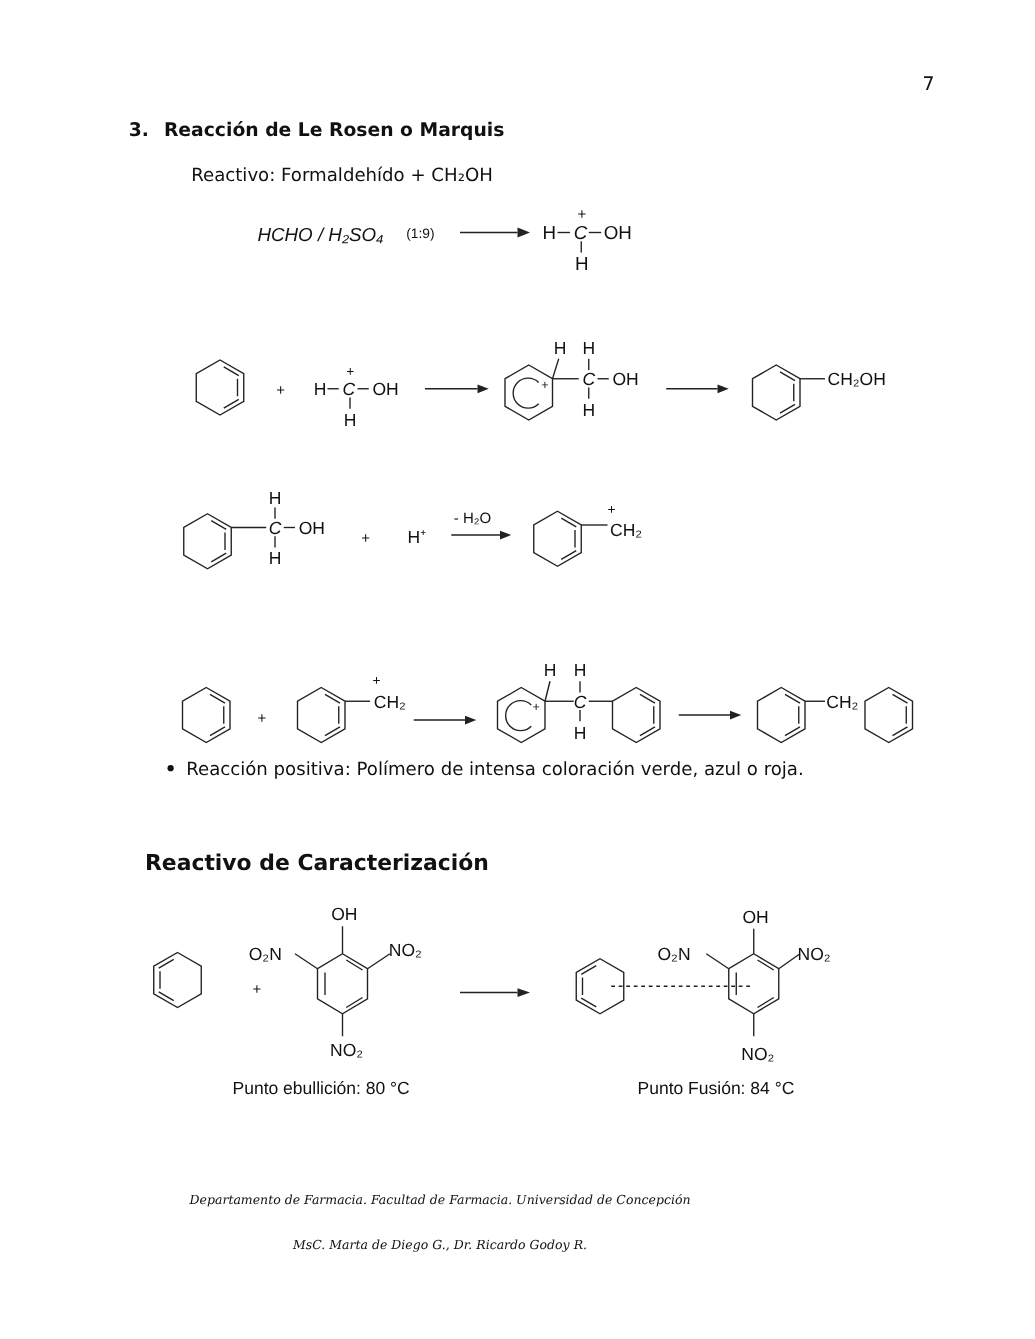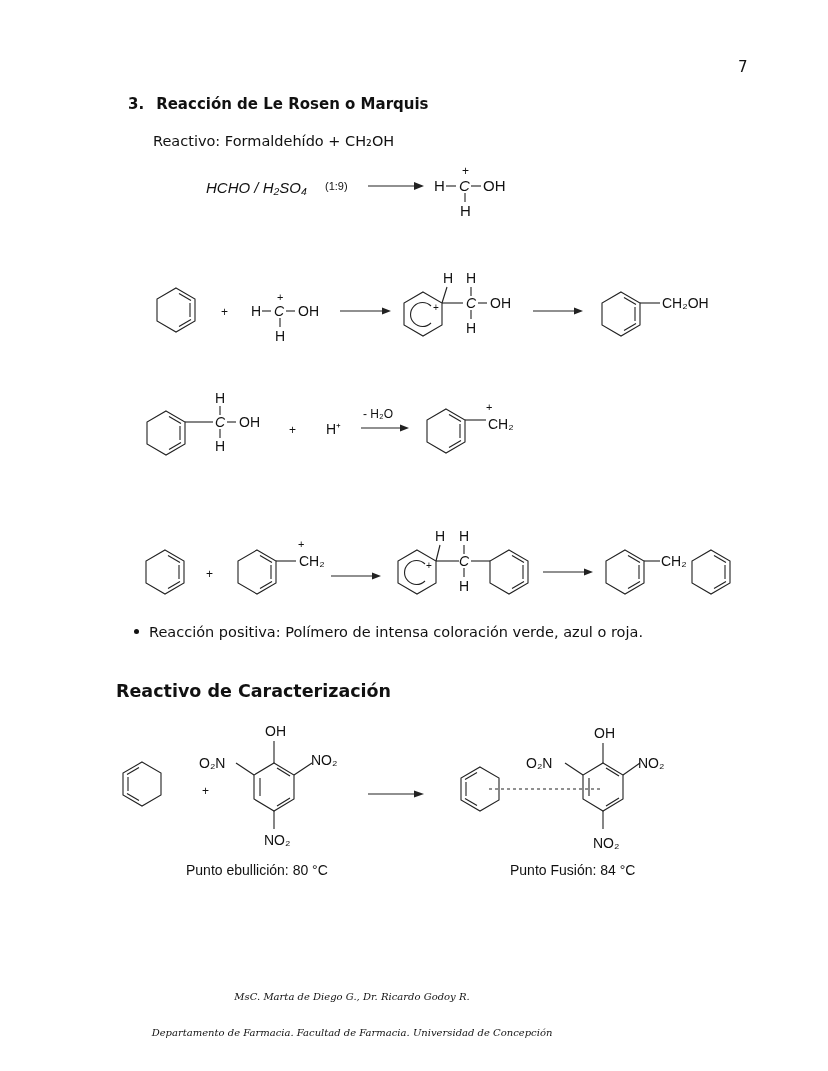--- a/index.html
+++ b/index.html
@@ -1,22 +1,22 @@
 <!DOCTYPE html>
 <html><head>
 <meta charset="utf-8">
 <style>
   html, body { margin:0; padding:0; background:#ffffff; }
   body { width:828px; height:1071px; position:relative; overflow:hidden; color:#111; font-family:"DejaVu Sans", sans-serif; }
   .abs { position:absolute; }
   .page-num { left:738px; top:58px; font-size:15px; }
-  .section-title { left:128px; top:95px; font-size:15px; font-weight:bold; }
+  .section-title { left:103px; top:95px; font-size:15px; font-weight:bold; }
   .section-title .num { margin-right:12px; }
   .reagent { left:153px; top:133px; font-size:14.5px; }
-  .bullet { left:134px; top:624px; font-size:14.5px; }
+  .bullet { left:134px; top:608px; font-size:14.5px; }
   .bullet .dot { display:inline-block; width:5px; height:5px; border-radius:50%; background:#111; margin-right:10px; vertical-align:middle; position:relative; top:-2px; }
   .h2 { left:116px; top:681px; font-size:17.5px; font-weight:bold; }
   .footer { left:0; width:704px; text-align:center; font-family:"DejaVu Serif", serif; font-style:italic; font-size:10px; line-height:13px; }
   svg text { font-family:"Liberation Sans", sans-serif; fill:#111; }
   svg .ital { font-style:italic; }
   svg line, svg polyline, svg polygon, svg path { stroke:#222; fill:none; stroke-width:1.1; }
   svg .arrowhead { fill:#222; stroke:none; }
 </style>
 </head>
 <body>
@@ -194,13 +194,13 @@
   </g>
 </svg>
 
 <div class="abs bullet">
   <span class="dot"></span><span>Reacción positiva: Polímero de intensa coloración verde, azul o roja.</span>
 </div>
 
 <div class="abs h2">Reactivo de Caracterización</div>
 
 <div class="abs footer" style="top:990px">MsC.  Marta de Diego G.,  Dr. Ricardo Godoy R.</div>
-<div class="abs footer" style="top:1026px">Departamento de Farmacia. Facultad de Farmacia. Universidad de Concepción</div>
+<div class="abs footer" style="top:954px">Departamento de Farmacia. Facultad de Farmacia. Universidad de Concepción</div>
 
 </body></html>

